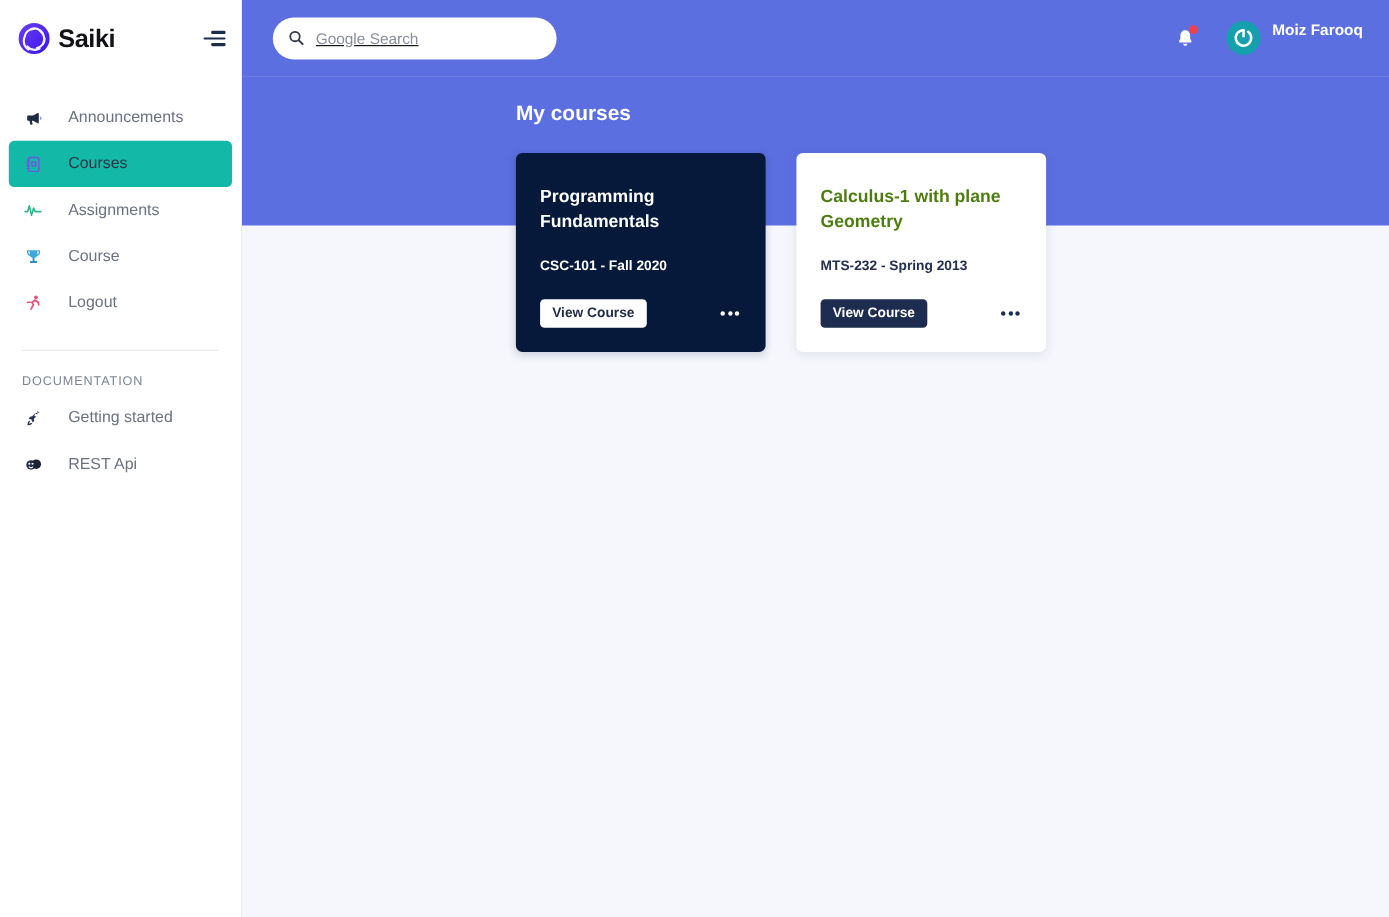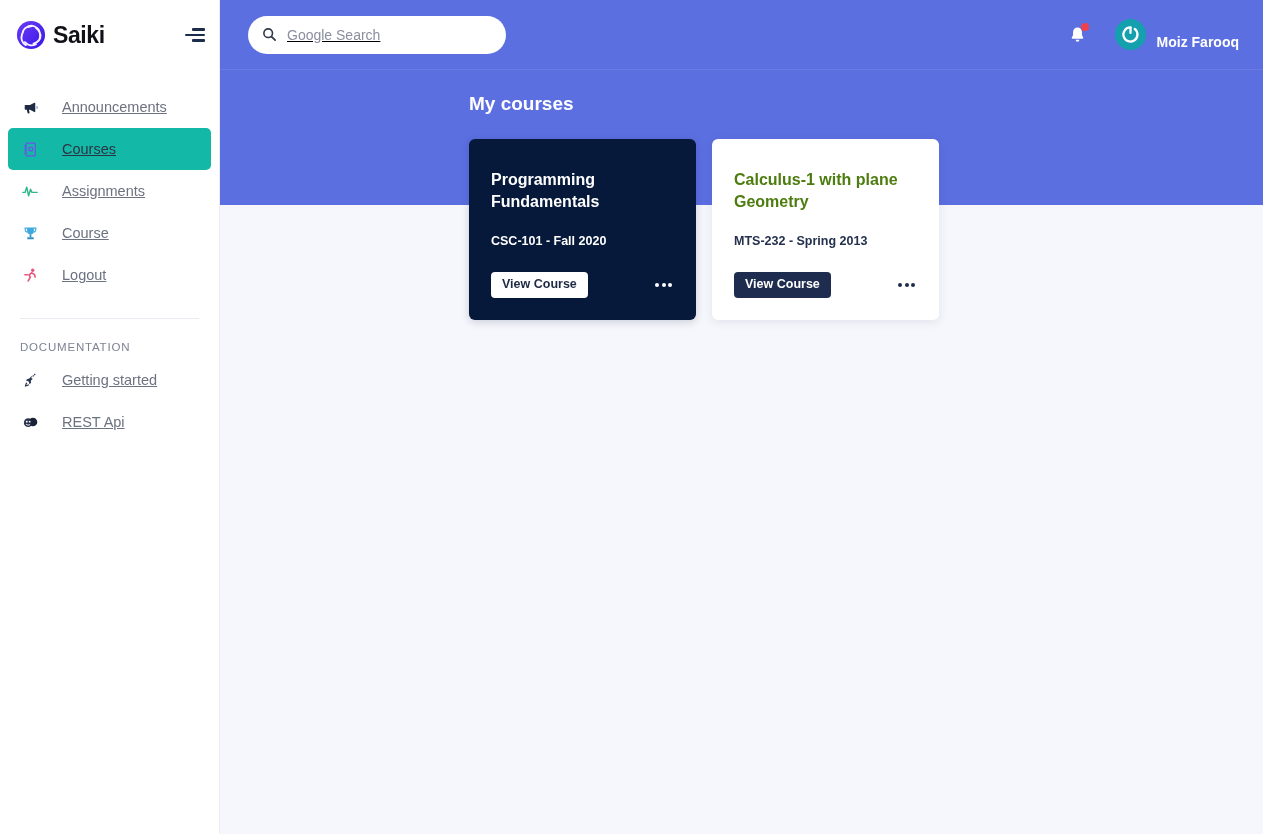--- a/index.html
+++ b/index.html
@@ -95,21 +95,20 @@
     align-items: center;
     justify-content: center;
     font-size: 15px;
     line-height: 1;
   }
 
   .nav-label {
     margin-left: 22px;
     font-size: 14.5px;
     color: #6b7280;
-    text-decoration: underline;
   }
   .nav-item.active .nav-label { color: #2b3445; }
 
   .nav-divider {
     height: 1px;
     background: #e9ebf1;
     margin: 22px 20px 0 20px;
   }
 
   .nav-section-title {
@@ -190,21 +189,21 @@
   .bell-dot {
     position: absolute;
     top: 1px; right: 2px;
     width: 8px; height: 8px;
     border-radius: 50%;
     background: #f0414d;
   }
 
   .user-chip {
     display: flex;
-    align-items: flex-end;
+    align-items: flex-start;
     cursor: pointer;
   }
   .avatar {
     width: 31px; height: 31px;
     border-radius: 50%;
     background: #15a0ad;
     display: flex;
     align-items: center;
     justify-content: center;
     flex: 0 0 31px;
@@ -225,21 +224,21 @@
     font-weight: bold;
     color: #ffffff;
     z-index: 2;
   }
 
   .cards-row {
     position: absolute;
     top: 139px;
     left: 249px;
     display: flex;
-    gap: 16px;
+    gap: 28px;
     z-index: 2;
   }
 
   .course-card {
     width: 227px;
     border-radius: 6px;
     padding: 30px 22px 22px 22px;
     position: relative;
     min-height: 168px;
     display: flex;

